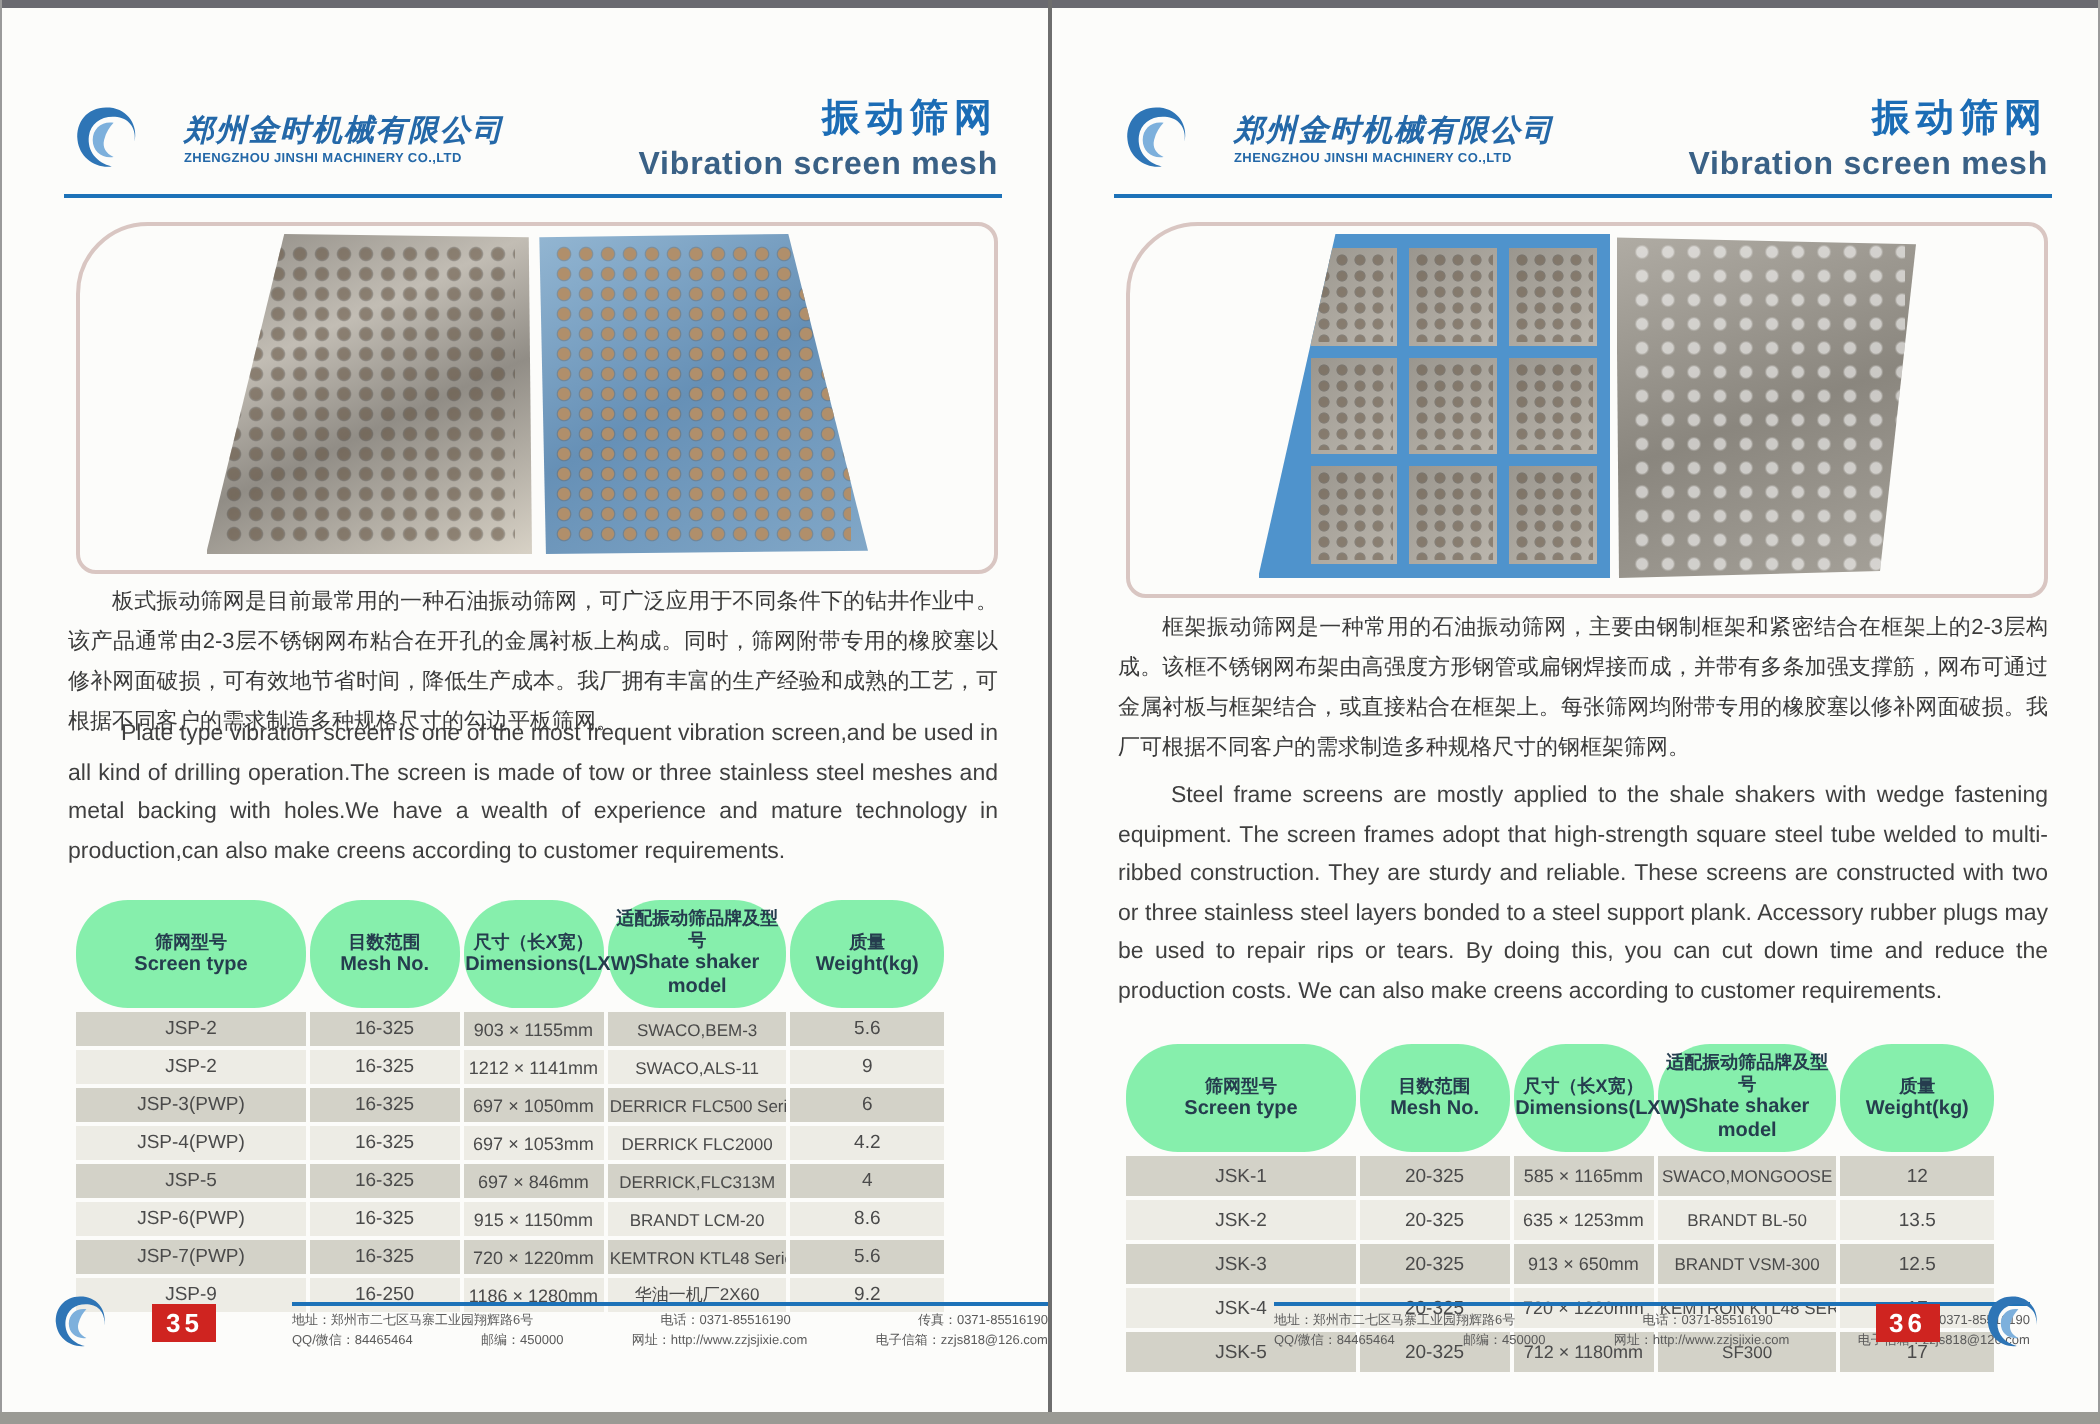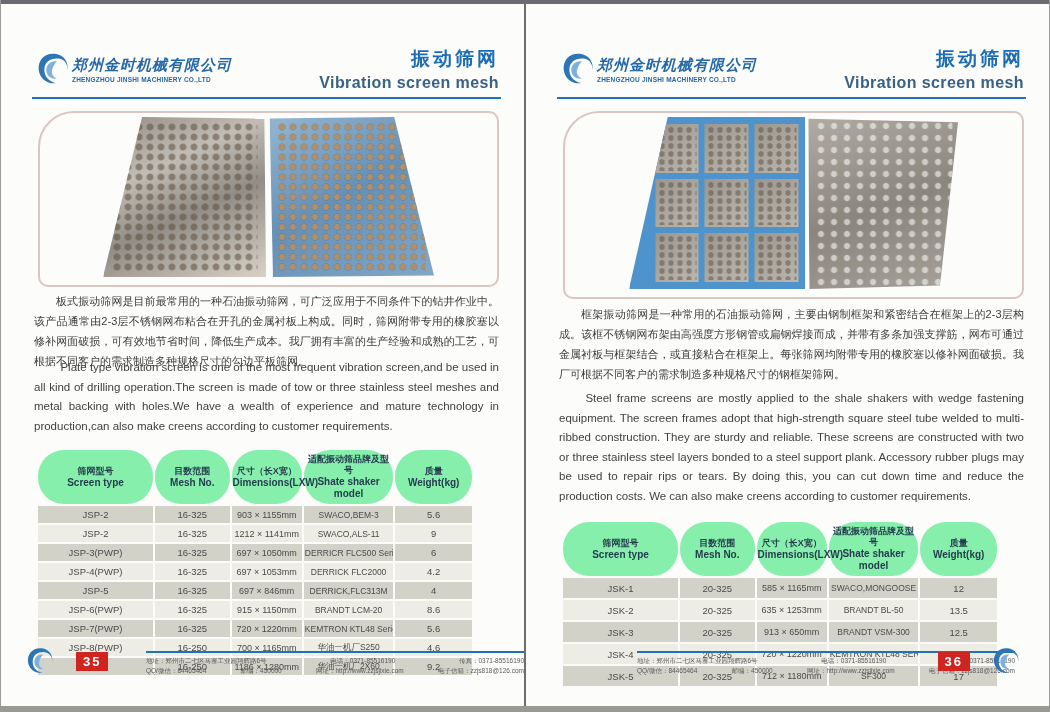--- a/index.html
+++ b/index.html
@@ -7,21 +7,21 @@
   .band-top{position:absolute;top:0;left:0;right:0;height:4px;background:#6a6a70;}
   .band-bottom{position:absolute;bottom:0;left:0;right:0;height:6px;background:#9a9a94;}
   .edge-left{position:absolute;left:0;top:0;bottom:0;width:1px;background:#9a9a9a;}
   .edge-right{position:absolute;right:0;top:0;bottom:0;width:1px;background:#9a9a9a;}
   .divider{position:absolute;left:524px;top:0;bottom:0;width:2px;background:#6e6e6e;}
   .page{position:absolute;top:0;width:525px;height:712px;}
   .page.left{left:0;} .page.right{left:525px;}
 
   
   .header{position:absolute;top:46px;left:34px;right:26px;height:50px;}
-  .logo-group{position:absolute;left:0;top:4px;display:flex;gap:0;align-items:center;}
+  .logo-group{position:absolute;left:0;top:4px;display:flex;gap:20px;align-items:center;}
   .logo-swirl{width:38px;height:38px;flex:0 0 auto;}
   .company-cn{font-size:15px;font-weight:bold;font-style:italic;color:#2468a8;font-family:"DejaVu Serif",serif;letter-spacing:1px;line-height:18px;}
   .company-en{font-size:6.5px;color:#2468a8;font-weight:bold;letter-spacing:.2px;margin-top:2px;}
   .title-group{position:absolute;right:0;top:0;text-align:right;}
   .title-cn{font-size:19px;font-weight:bold;color:#1b6cb5;letter-spacing:3px;}
   .title-en{font-size:16px;color:#3a6186;font-weight:bold;margin-top:2px;letter-spacing:.4px;}
   .header-rule{position:absolute;left:32px;right:24px;top:97px;height:2px;background:#1d72b8;}
 
   
   .photo-frame{position:absolute;left:38px;right:26px;top:111px;height:172px;border:2px solid #d9c6c2;border-radius:36px 10px 10px 10px;}
@@ -197,27 +197,20 @@
             <td>8.6</td>
           </tr>
           <tr>
             <td>JSP-7(PWP)</td>
             <td>16-325</td>
             <td>720 × 1220mm</td>
             <td>KEMTRON KTL48 Series</td>
             <td>5.6</td>
           </tr>
           <tr>
-            <td>JSP-8(PWP)</td>
-            <td>16-250</td>
-            <td>700 × 1165mm</td>
-            <td>华油一机厂S250</td>
-            <td>4.6</td>
-          </tr>
-          <tr>
             <td>JSP-9</td>
             <td>16-250</td>
             <td>1186 × 1280mm</td>
             <td>华油一机厂2X60</td>
             <td>9.2</td>
           </tr>
         </tbody>
     </table>
 
     <div class="badge-group">

